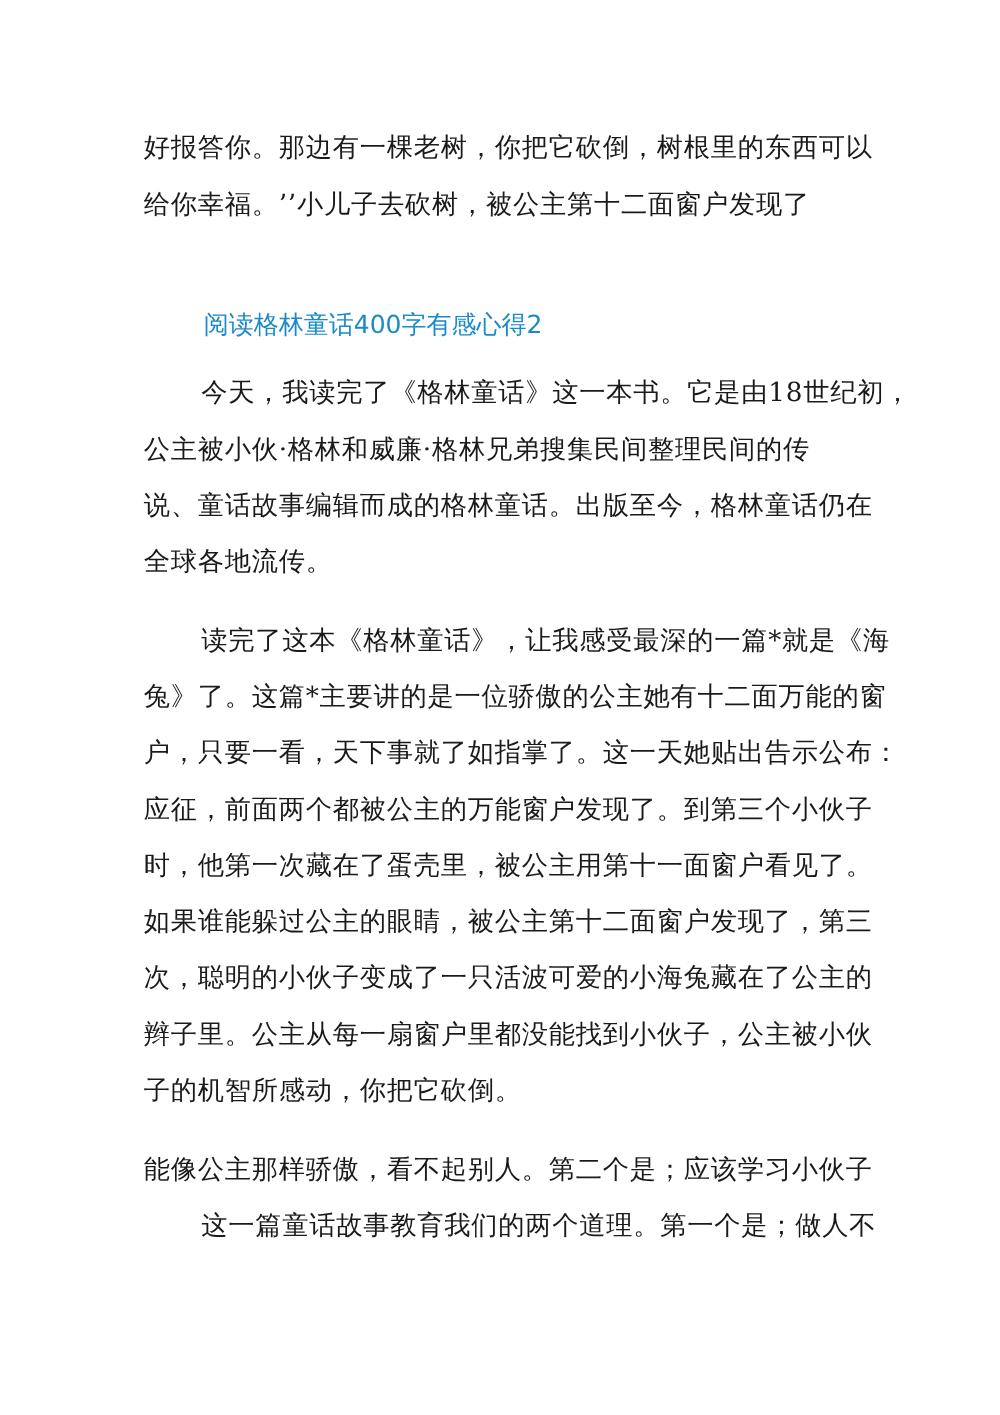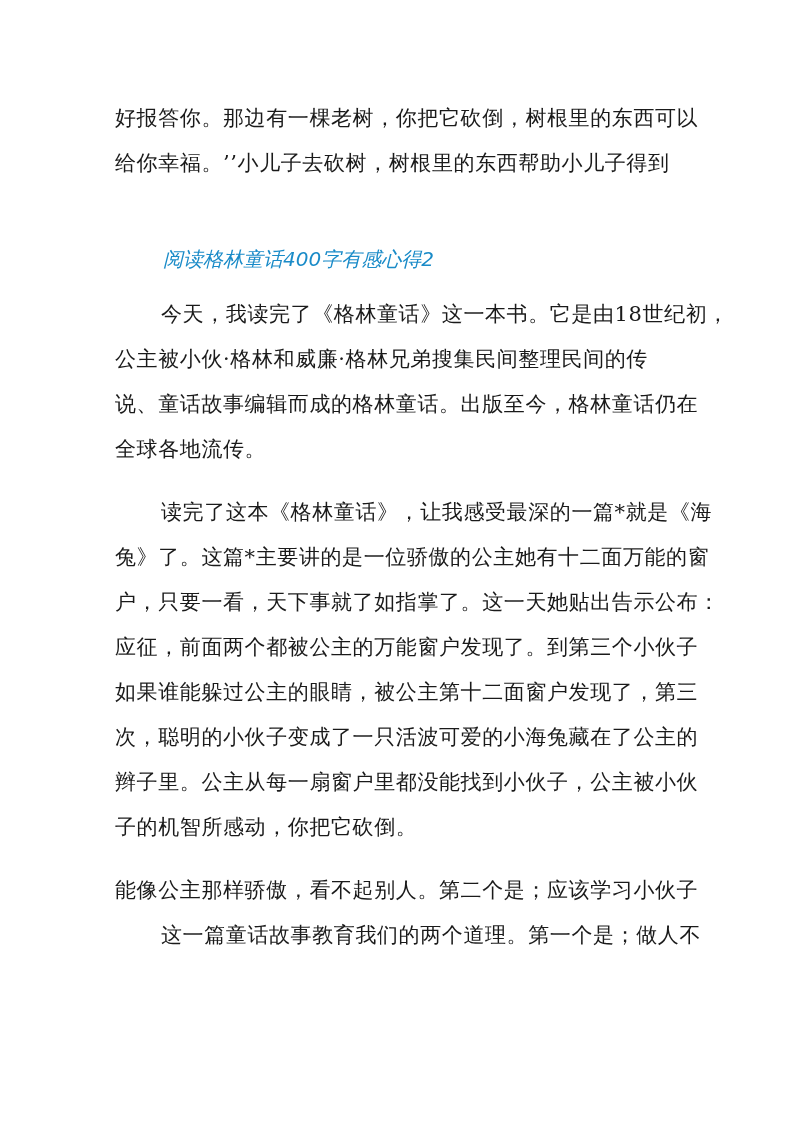--- a/index.html
+++ b/index.html
@@ -13,37 +13,38 @@
              line-height: 30px; padding-left: 48px; margin-top: 58px; margin-bottom: 18px; }
   .para { margin-bottom: 18px; }
 </style>
 </head>
 <body>
 
 <div class="page">
 
   <div class="para">
     <div class="line">好报答你。那边有一棵老树，你把它砍倒，树根里的东西可以</div>
-    <div class="line">给你幸福。’’小儿子去砍树，树根里的东西帮助小儿子得到</div>
+    <div class="line">给你幸福。’’小儿子去砍树，被公主第十二面窗户发现了</div>
   </div>
 
-  <div class="heading" id="heading" style="color: rgb(26, 139, 200); font-style: italic;">阅读格林童话400字有感心得2</div>
+  <div class="heading" id="heading" style="color: rgb(26, 139, 200);">阅读格林童话400字有感心得2</div>
 
   <div class="para">
     <div class="line indent">今天，我读完了《格林童话》这一本书。它是由18世纪初，</div>
     <div class="line">公主被小伙·格林和威廉·格林兄弟搜集民间整理民间的传</div>
     <div class="line">说、童话故事编辑而成的格林童话。出版至今，格林童话仍在</div>
     <div class="line">全球各地流传。</div>
   </div>
 
   <div class="para">
     <div class="line indent">读完了这本《格林童话》，让我感受最深的一篇*就是《海</div>
     <div class="line">兔》了。这篇*主要讲的是一位骄傲的公主她有十二面万能的窗</div>
     <div class="line">户，只要一看，天下事就了如指掌了。这一天她贴出告示公布：</div>
     <div class="line">应征，前面两个都被公主的万能窗户发现了。到第三个小伙子</div>
+    <div class="line">时，他第一次藏在了蛋壳里，被公主用第十一面窗户看见了。</div>
     <div class="line">如果谁能躲过公主的眼睛，被公主第十二面窗户发现了，第三</div>
     <div class="line">次，聪明的小伙子变成了一只活波可爱的小海兔藏在了公主的</div>
     <div class="line">辫子里。公主从每一扇窗户里都没能找到小伙子，公主被小伙</div>
     <div class="line">子的机智所感动，你把它砍倒。</div>
   </div>
 
   <div class="para">
     <div class="line">能像公主那样骄傲，看不起别人。第二个是；应该学习小伙子</div>
     <div class="line indent">这一篇童话故事教育我们的两个道理。第一个是；做人不</div>
   </div>

